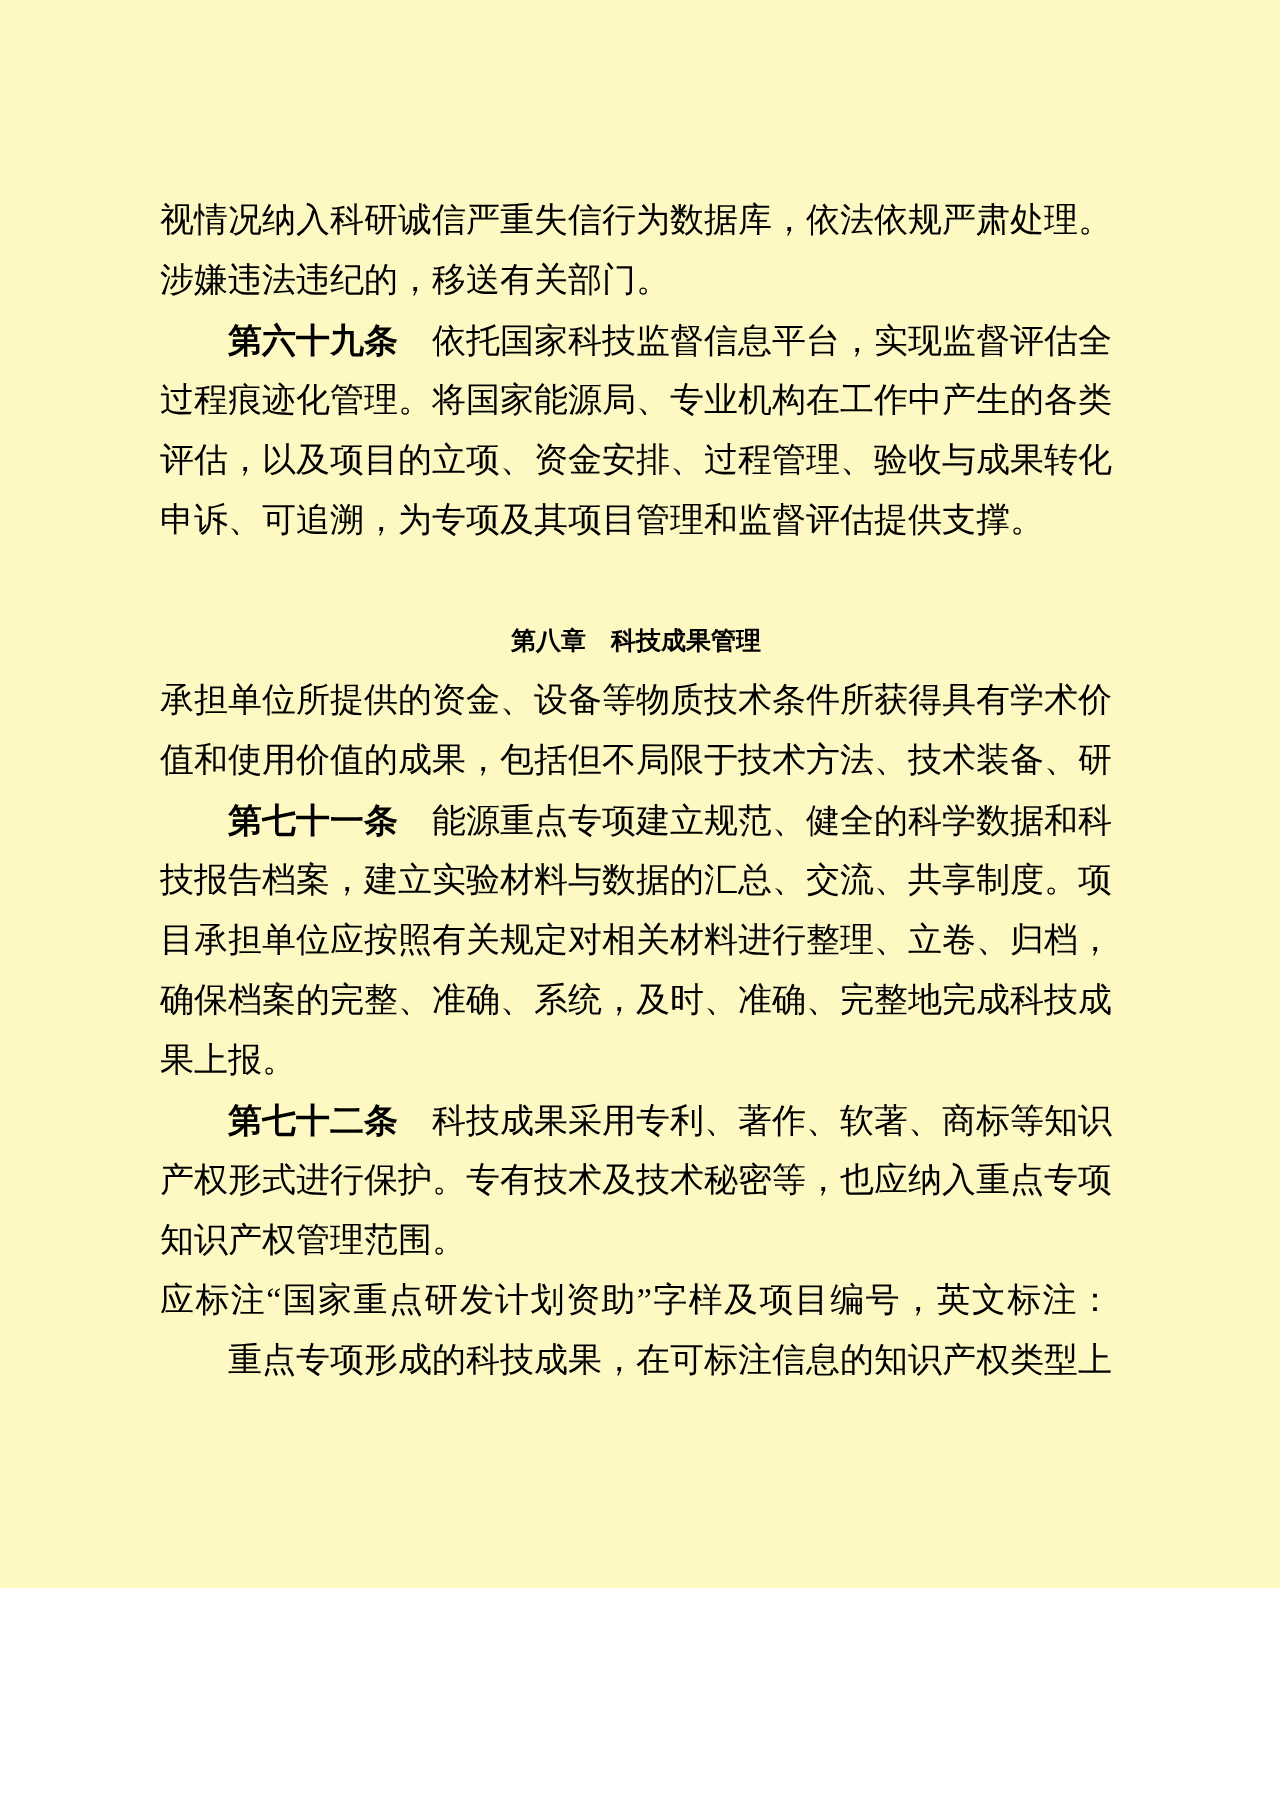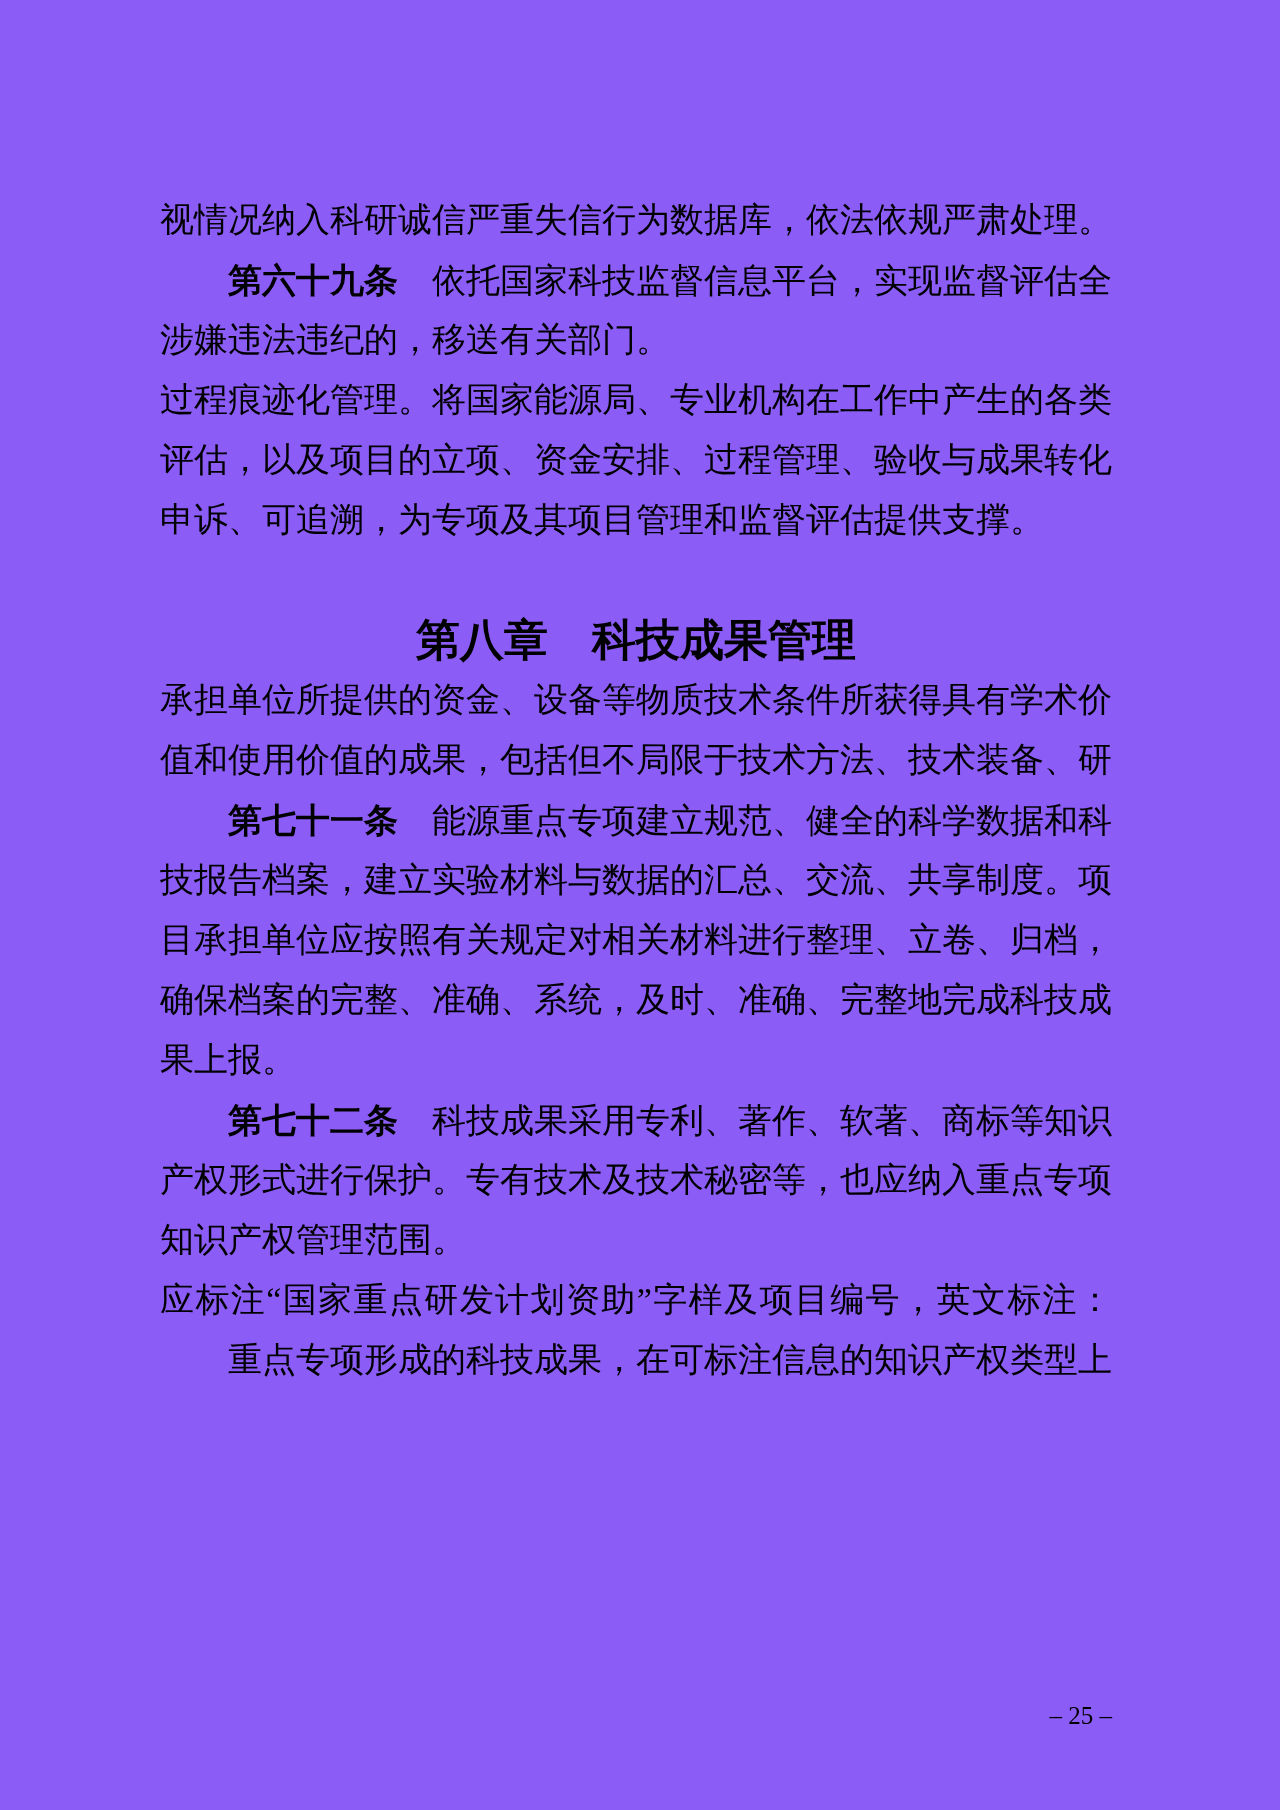--- a/index.html
+++ b/index.html
@@ -3,22 +3,22 @@
 <meta charset="utf-8">
 <style>
   html, body {
     margin: 0;
     padding: 0;
     background: #ffffff;
   }
   .page {
     position: relative;
     width: 1280px;
-    height: 1810px;
-    background: #8b5cf6;
+    height: 1588px;
+    background: #fef9c3;
     overflow: hidden;
     font-family: "Liberation Serif", "DejaVu Serif", serif;
     color: #000000;
   }
   .body-text {
     position: absolute;
     left: 160px;
     top: 190px;
     width: 952px;
     font-size: 34px;
@@ -48,44 +48,44 @@
     font-family: "Liberation Sans", "DejaVu Sans", sans-serif;
     font-weight: bold;
   }
   .heading-line {
     height: 60px;
     line-height: 60px;
     text-align: center;
     text-align-last: center;
     font-family: "Liberation Sans", "DejaVu Sans", sans-serif;
     font-weight: bold;
-    font-size: 44px;
+    font-size: 25px;
   }
   .page-number {
     position: absolute;
     top: 1662px;
     right: 168px;
     font-size: 25px;
     line-height: 34px;
     font-family: "Liberation Serif", "DejaVu Serif", serif;
     color: #000000;
     margin-top: 37px;
   }
 </style>
 </head>
 <body>
 
 <div class="page">
 
   <div class="body-text">
 
     <div class="line just">视情况纳入科研诚信严重失信行为数据库，依法依规严肃处理。</div>
+    <div class="line left">涉嫌违法违纪的，移送有关部门。</div>
+
     <div class="line just indent"><span class="art">第六十九条</span><span>　依托国家科技监督信息平台，实现监督评估全</span></div>
-
-    <div class="line left">涉嫌违法违纪的，移送有关部门。</div>
     <div class="line just">过程痕迹化管理。将国家能源局、专业机构在工作中产生的各类</div>
     <div class="line just">评估，以及项目的立项、资金安排、过程管理、验收与成果转化</div>
     <div class="line left">申诉、可追溯，为专项及其项目管理和监督评估提供支撑。</div>
 
     <div class="blank"></div>
 
     <div class="heading-line">第八章　科技成果管理</div>
 
     <div class="line just">承担单位所提供的资金、设备等物质技术条件所获得具有学术价</div>
     <div class="line just">值和使用价值的成果，包括但不局限于技术方法、技术装备、研</div>

